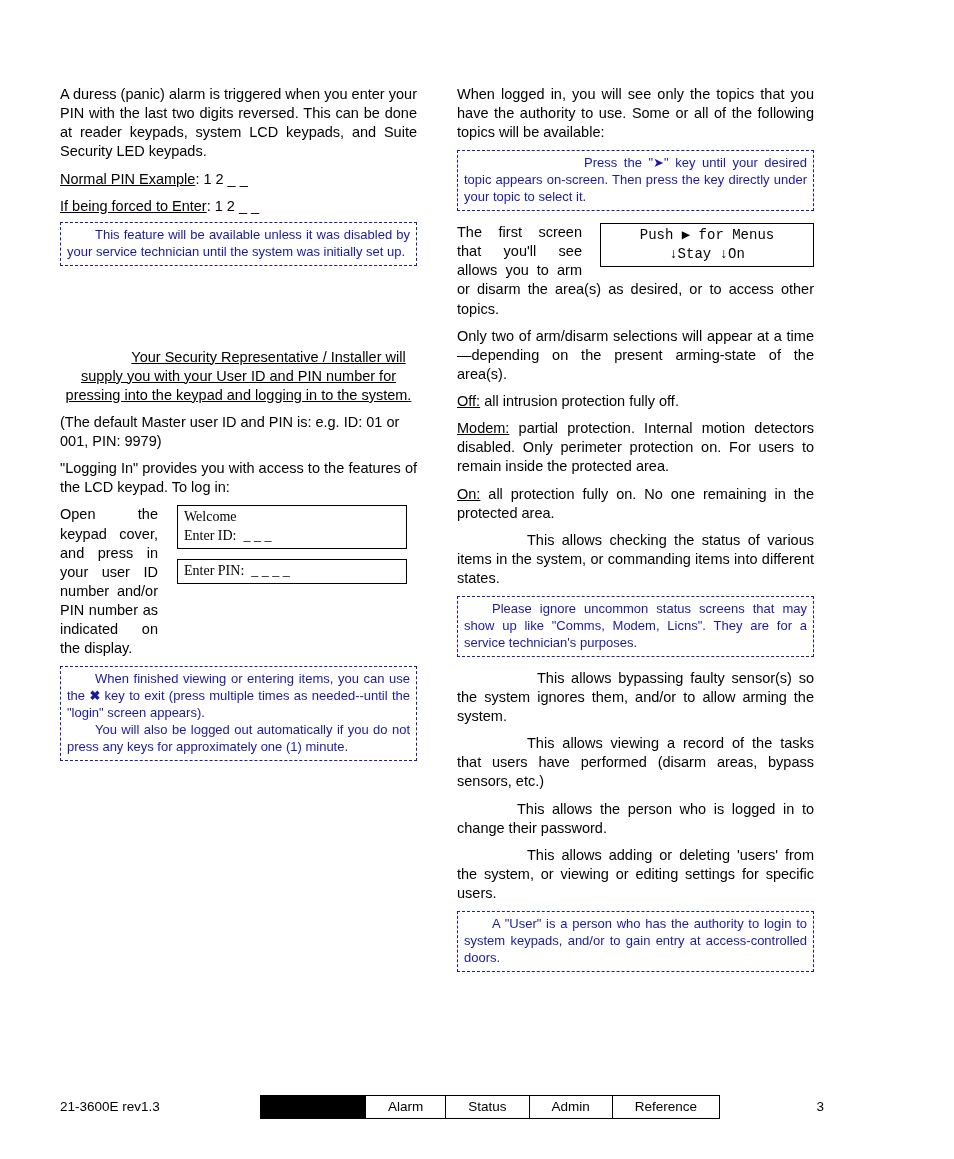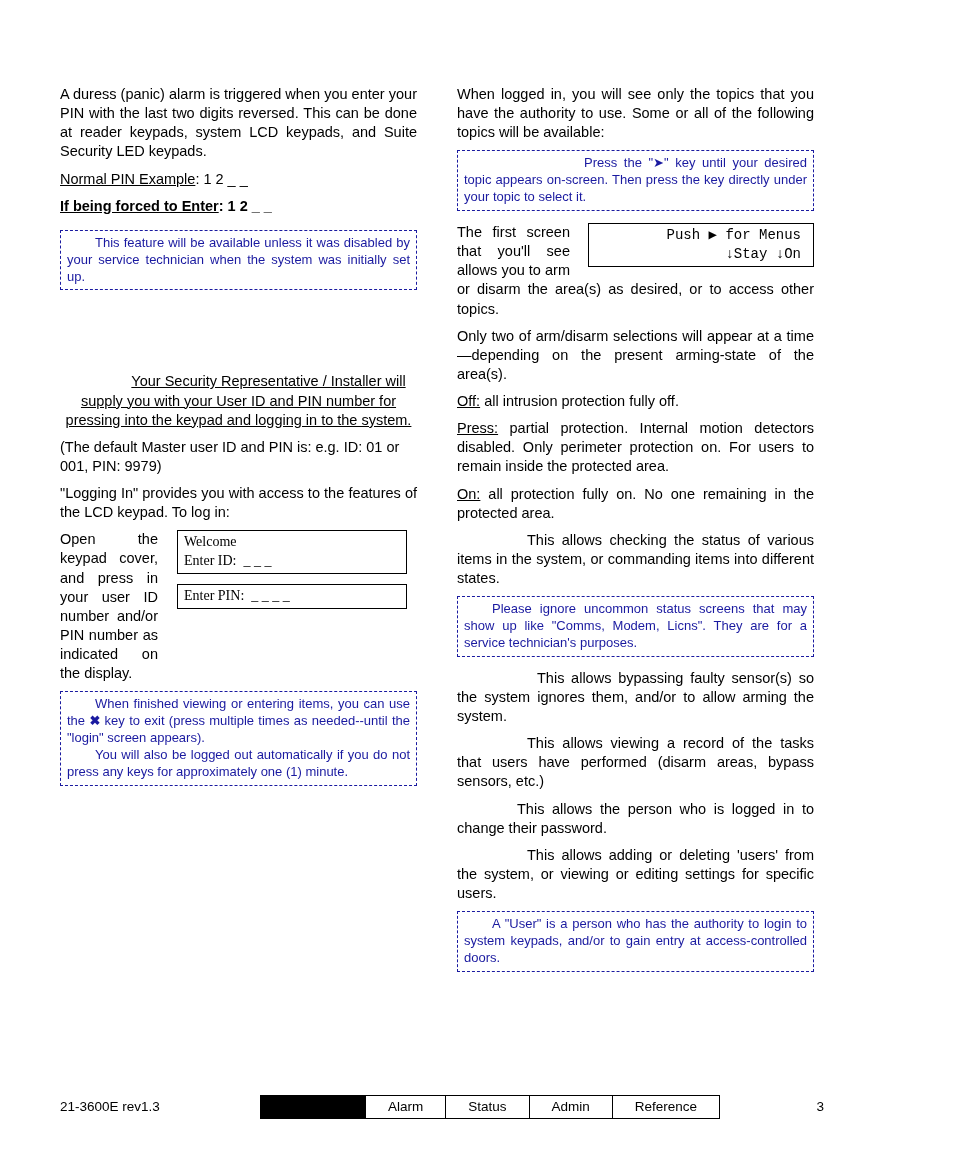--- a/index.html
+++ b/index.html
@@ -50,23 +50,23 @@
     width: 230px;
     box-sizing: border-box;
   }
   .lcd-right {
     float: right;
     width: 200px;
     margin: 0 0 6px 18px;
     border: 1px solid #000;
     font-family: "Courier New", monospace;
     font-size: 14px;
-    padding: 2px 12px;
+    padding: 2px 6px;
     line-height: 1.35;
-    text-align: right;
+    text-align: center;
   }
   .wrap-row {
     display: flex;
     gap: 19px;
     margin: 4px 0 8px 0;
   }
   .wrap-row .txt { flex: 1; text-align: justify; }
   .wrap-row .lcds { width: 240px; }
   .spacer { height: 70px; }
   .indent1 { text-indent: 60px; }
@@ -102,26 +102,26 @@
 
 <div class="page">
   <div class="columns">
 
     <div class="col">
       <p>A duress (panic) alarm is triggered when you enter your PIN with the last two digits reversed.  This can be done at reader keypads, system LCD keypads, and Suite Security LED keypads.</p>
 
       <p>
         <span class="under">Normal PIN Example</span><span>:  1 2 _ _</span>
       </p>
-      <p style="margin-bottom:14px;font-weight:bold;">
+      <p style="margin-bottom:6px;">
         <span class="under">If being forced to Enter</span><span>:  1 2 _ _</span>
       </p>
 
       <div class="note">
-        <div class="indent">This feature will be available unless it was disabled by your service technician when the system was initially set up.</div>
+        <div class="indent">This feature will be available unless it was disabled by your service technician until the system was initially set up.</div>
       </div>
 
       <div class="spacer"></div>
 
       <p class="indent1" style="text-align:center;text-decoration:underline;">Your Security Representative / Installer will supply you with your User ID and PIN number for pressing into the keypad and logging in to the system.</p>
       <p style="text-align:left;">(The default Master user ID and PIN is: e.g. ID: 01 or 001, PIN: 9979)</p>
       <p>"Logging In" provides you with access to the features of the LCD keypad. To log in:</p>
 
       <div class="wrap-row">
         <div class="txt">Open the keypad cover, and press in your user ID number and/or PIN number as indicated on the display.</div>
@@ -154,21 +154,21 @@
         <div>     ↓Stay   ↓On</div>
       </div>
       <p>The first screen that you'll see allows you to arm or disarm the area(s) as desired, or to access other topics.</p>
 
       <p>Only two of arm/disarm selections will appear at a time—depending on the present arming-state of the area(s).</p>
 
       <p>
         <span class="under">Off:</span><span> all intrusion protection fully off.</span>
       </p>
       <p>
-        <span class="under">Press:</span><span> partial protection. Internal motion detectors disabled. Only perimeter protection on. For users to remain inside the protected area.</span>
+        <span class="under">Modem:</span><span> partial protection. Internal motion detectors disabled. Only perimeter protection on. For users to remain inside the protected area.</span>
       </p>
       <p>
         <span class="under">On:</span><span> all protection fully on. No one remaining in the protected area.</span>
       </p>
 
       <p class="indent2">This allows checking the status of various items in the system, or commanding items into different states.</p>
 
       <div class="note">
         <div class="indent">Please ignore uncommon status screens that may show up like "Comms, Modem, Licns". They are for a service technician's purposes.</div>
       </div>

